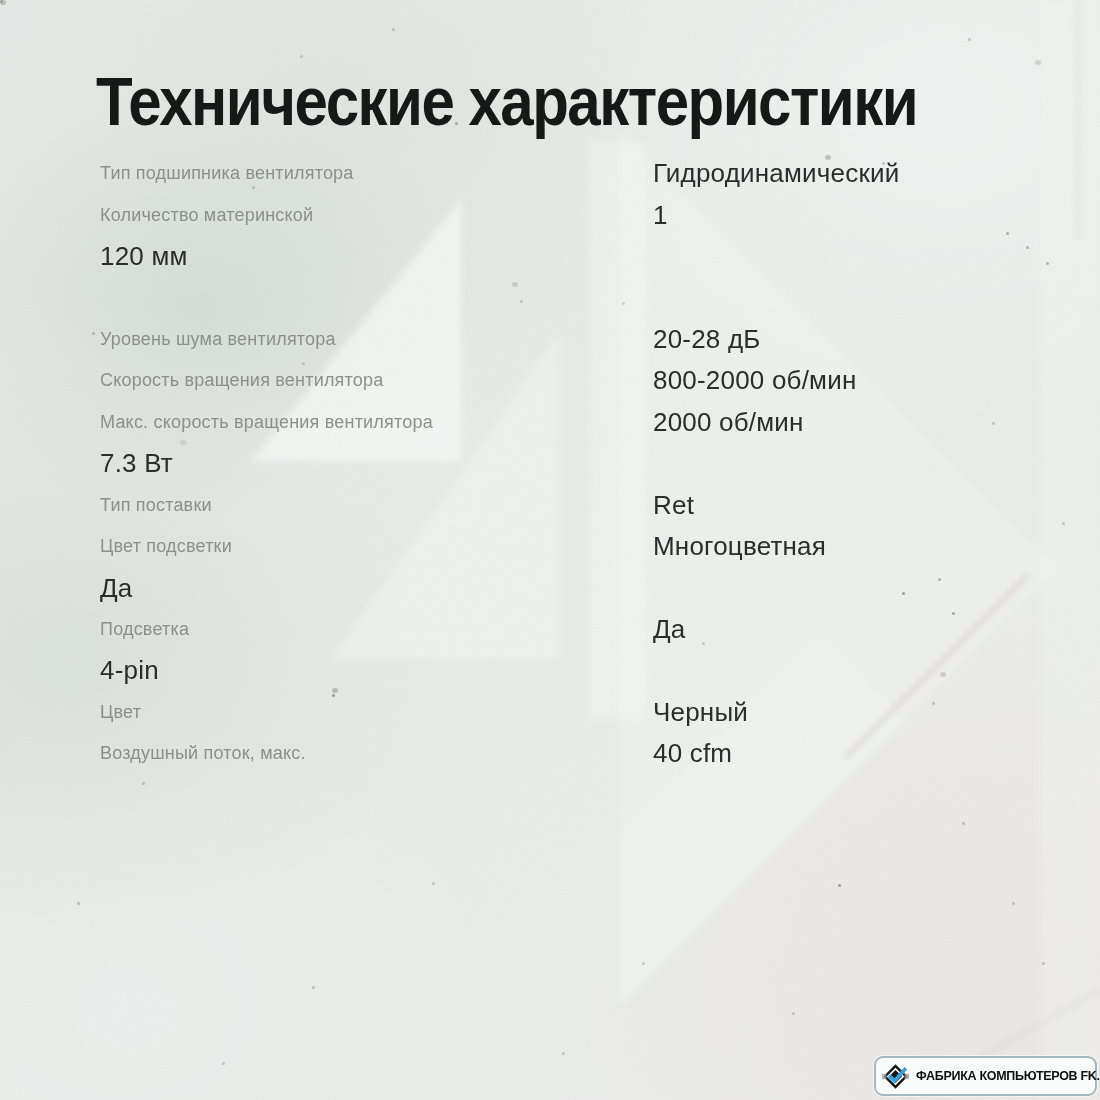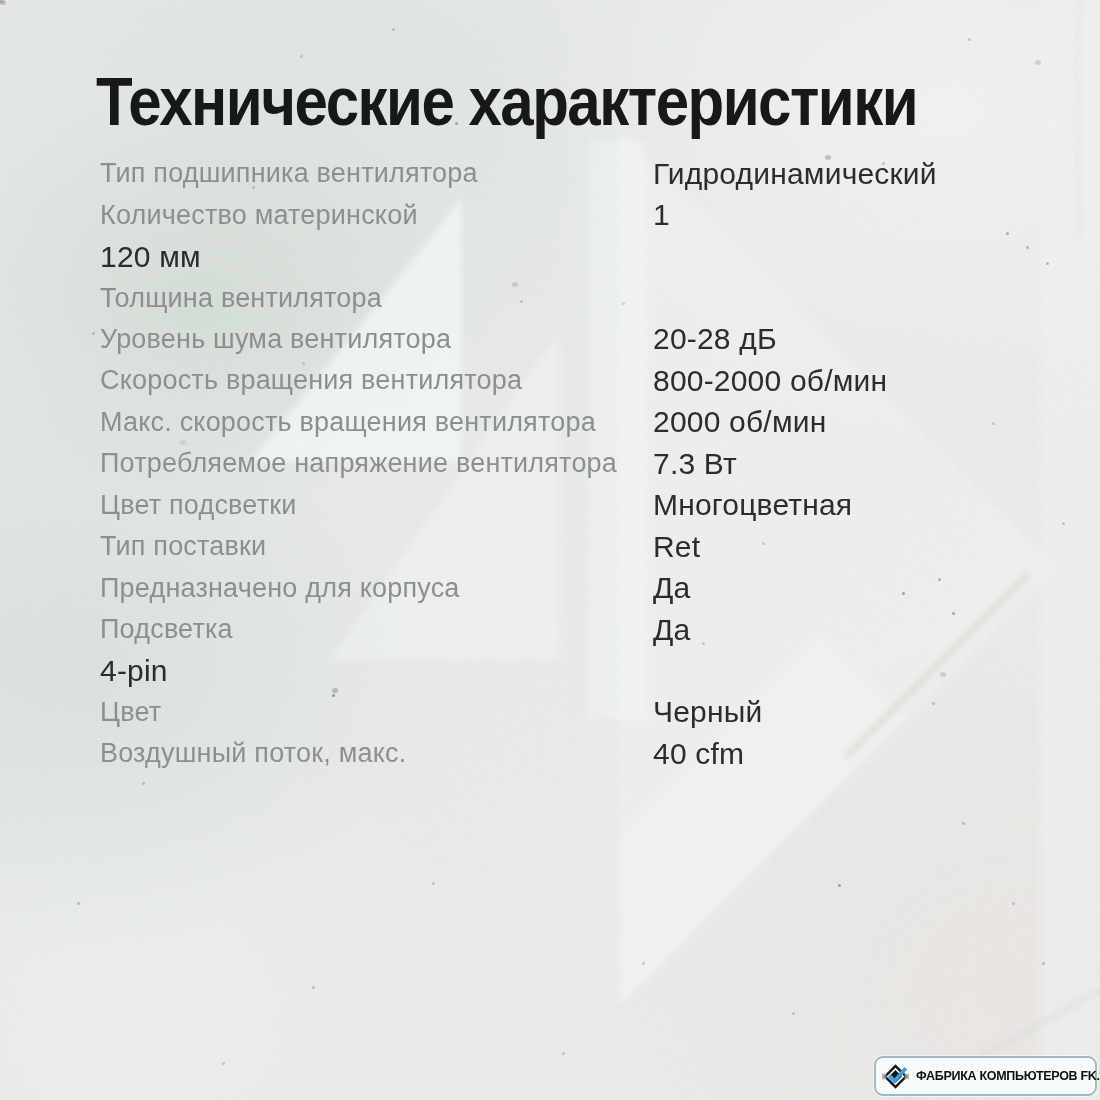--- a/index.html
+++ b/index.html
@@ -21,22 +21,22 @@
   .content{z-index:3;}
 
   .page-title{
     position:absolute;left:96px;top:62px;margin:0;
     font-size:60px;font-weight:700;letter-spacing:-1.5px;color:#171918;
     transform:scaleY(1.14);transform-origin:left top;white-space:nowrap;
   }
 
   .spec-table{position:absolute;left:100px;top:153px;z-index:3;}
   .spec-row{display:grid;grid-template-columns:553px auto;height:41.45px;align-items:center;}
-  .spec-label{font-size:27px;color:#8b908e;letter-spacing:.2px;white-space:nowrap;}
-  .spec-value{font-size:30px;color:#2b2d2c;letter-spacing:.2px;white-space:nowrap;}
+  .spec-label{font-size:18px;color:#8b908e;letter-spacing:.2px;white-space:nowrap;}
+  .spec-value{font-size:26px;color:#2b2d2c;letter-spacing:.2px;white-space:nowrap;}
 
   .speckles{position:absolute;z-index:2;width:3px;height:3px;border-radius:50%;
     background:rgba(72,82,76,.38);left:0;top:0;pointer-events:none;
     box-shadow:
       140px 90px rgba(72,82,76,.30), 300px 55px rgba(72,82,76,.25), 455px 122px rgba(60,70,64,.40),
       252px 186px rgba(72,82,76,.28), 520px 300px rgba(72,82,76,.25), 92px 332px rgba(72,82,76,.30),
       302px 362px rgba(72,82,76,.22), 622px 302px rgba(72,82,76,.22), 332px 694px rgba(50,60,54,.45),
       142px 782px rgba(72,82,76,.30), 77px 902px rgba(72,82,76,.32), 312px 986px rgba(72,82,76,.30),
       432px 882px rgba(72,82,76,.26), 702px 642px rgba(72,82,76,.26), 762px 542px rgba(72,82,76,.24),
       838px 884px rgba(60,66,62,.45), 962px 822px rgba(72,82,76,.30), 1012px 902px rgba(72,82,76,.28),
@@ -119,55 +119,52 @@
   <div class="spec-row">
     <div class="spec-label label">Количество материнской</div>
     <div class="spec-value value">1</div>
   </div>
 
   <div class="spec-row">
     <div class="spec-value value">120 мм</div>
   </div>
 
   <div class="spec-row">
-    <div class="spec-label label">Толщина вентилятора</div>
   </div>
 
   <div class="spec-row">
     <div class="spec-label label">Уровень шума вентилятора</div>
     <div class="spec-value value">20-28 дБ</div>
   </div>
 
   <div class="spec-row">
     <div class="spec-label label">Скорость вращения вентилятора</div>
     <div class="spec-value value">800-2000 об/мин</div>
   </div>
 
   <div class="spec-row">
     <div class="spec-label label">Макс. скорость вращения вентилятора</div>
     <div class="spec-value value">2000 об/мин</div>
   </div>
 
   <div class="spec-row">
-    <div class="spec-label label">Потребляемое напряжение вентилятора</div>
     <div class="spec-value value">7.3 Вт</div>
+  </div>
+
+  <div class="spec-row">
+    <div class="spec-label label">Тип поставки</div>
+    <div class="spec-value value">Ret</div>
   </div>
 
   <div class="spec-row">
     <div class="spec-label label">Цвет подсветки</div>
     <div class="spec-value value">Многоцветная</div>
   </div>
 
   <div class="spec-row">
-    <div class="spec-label label">Тип поставки</div>
-    <div class="spec-value value">Ret</div>
-  </div>
-
-  <div class="spec-row">
-    <div class="spec-label label">Предназначено для корпуса</div>
     <div class="spec-value value">Да</div>
   </div>
 
   <div class="spec-row">
     <div class="spec-label label">Подсветка</div>
     <div class="spec-value value">Да</div>
   </div>
 
   <div class="spec-row">
     <div class="spec-value value">4-pin</div>

